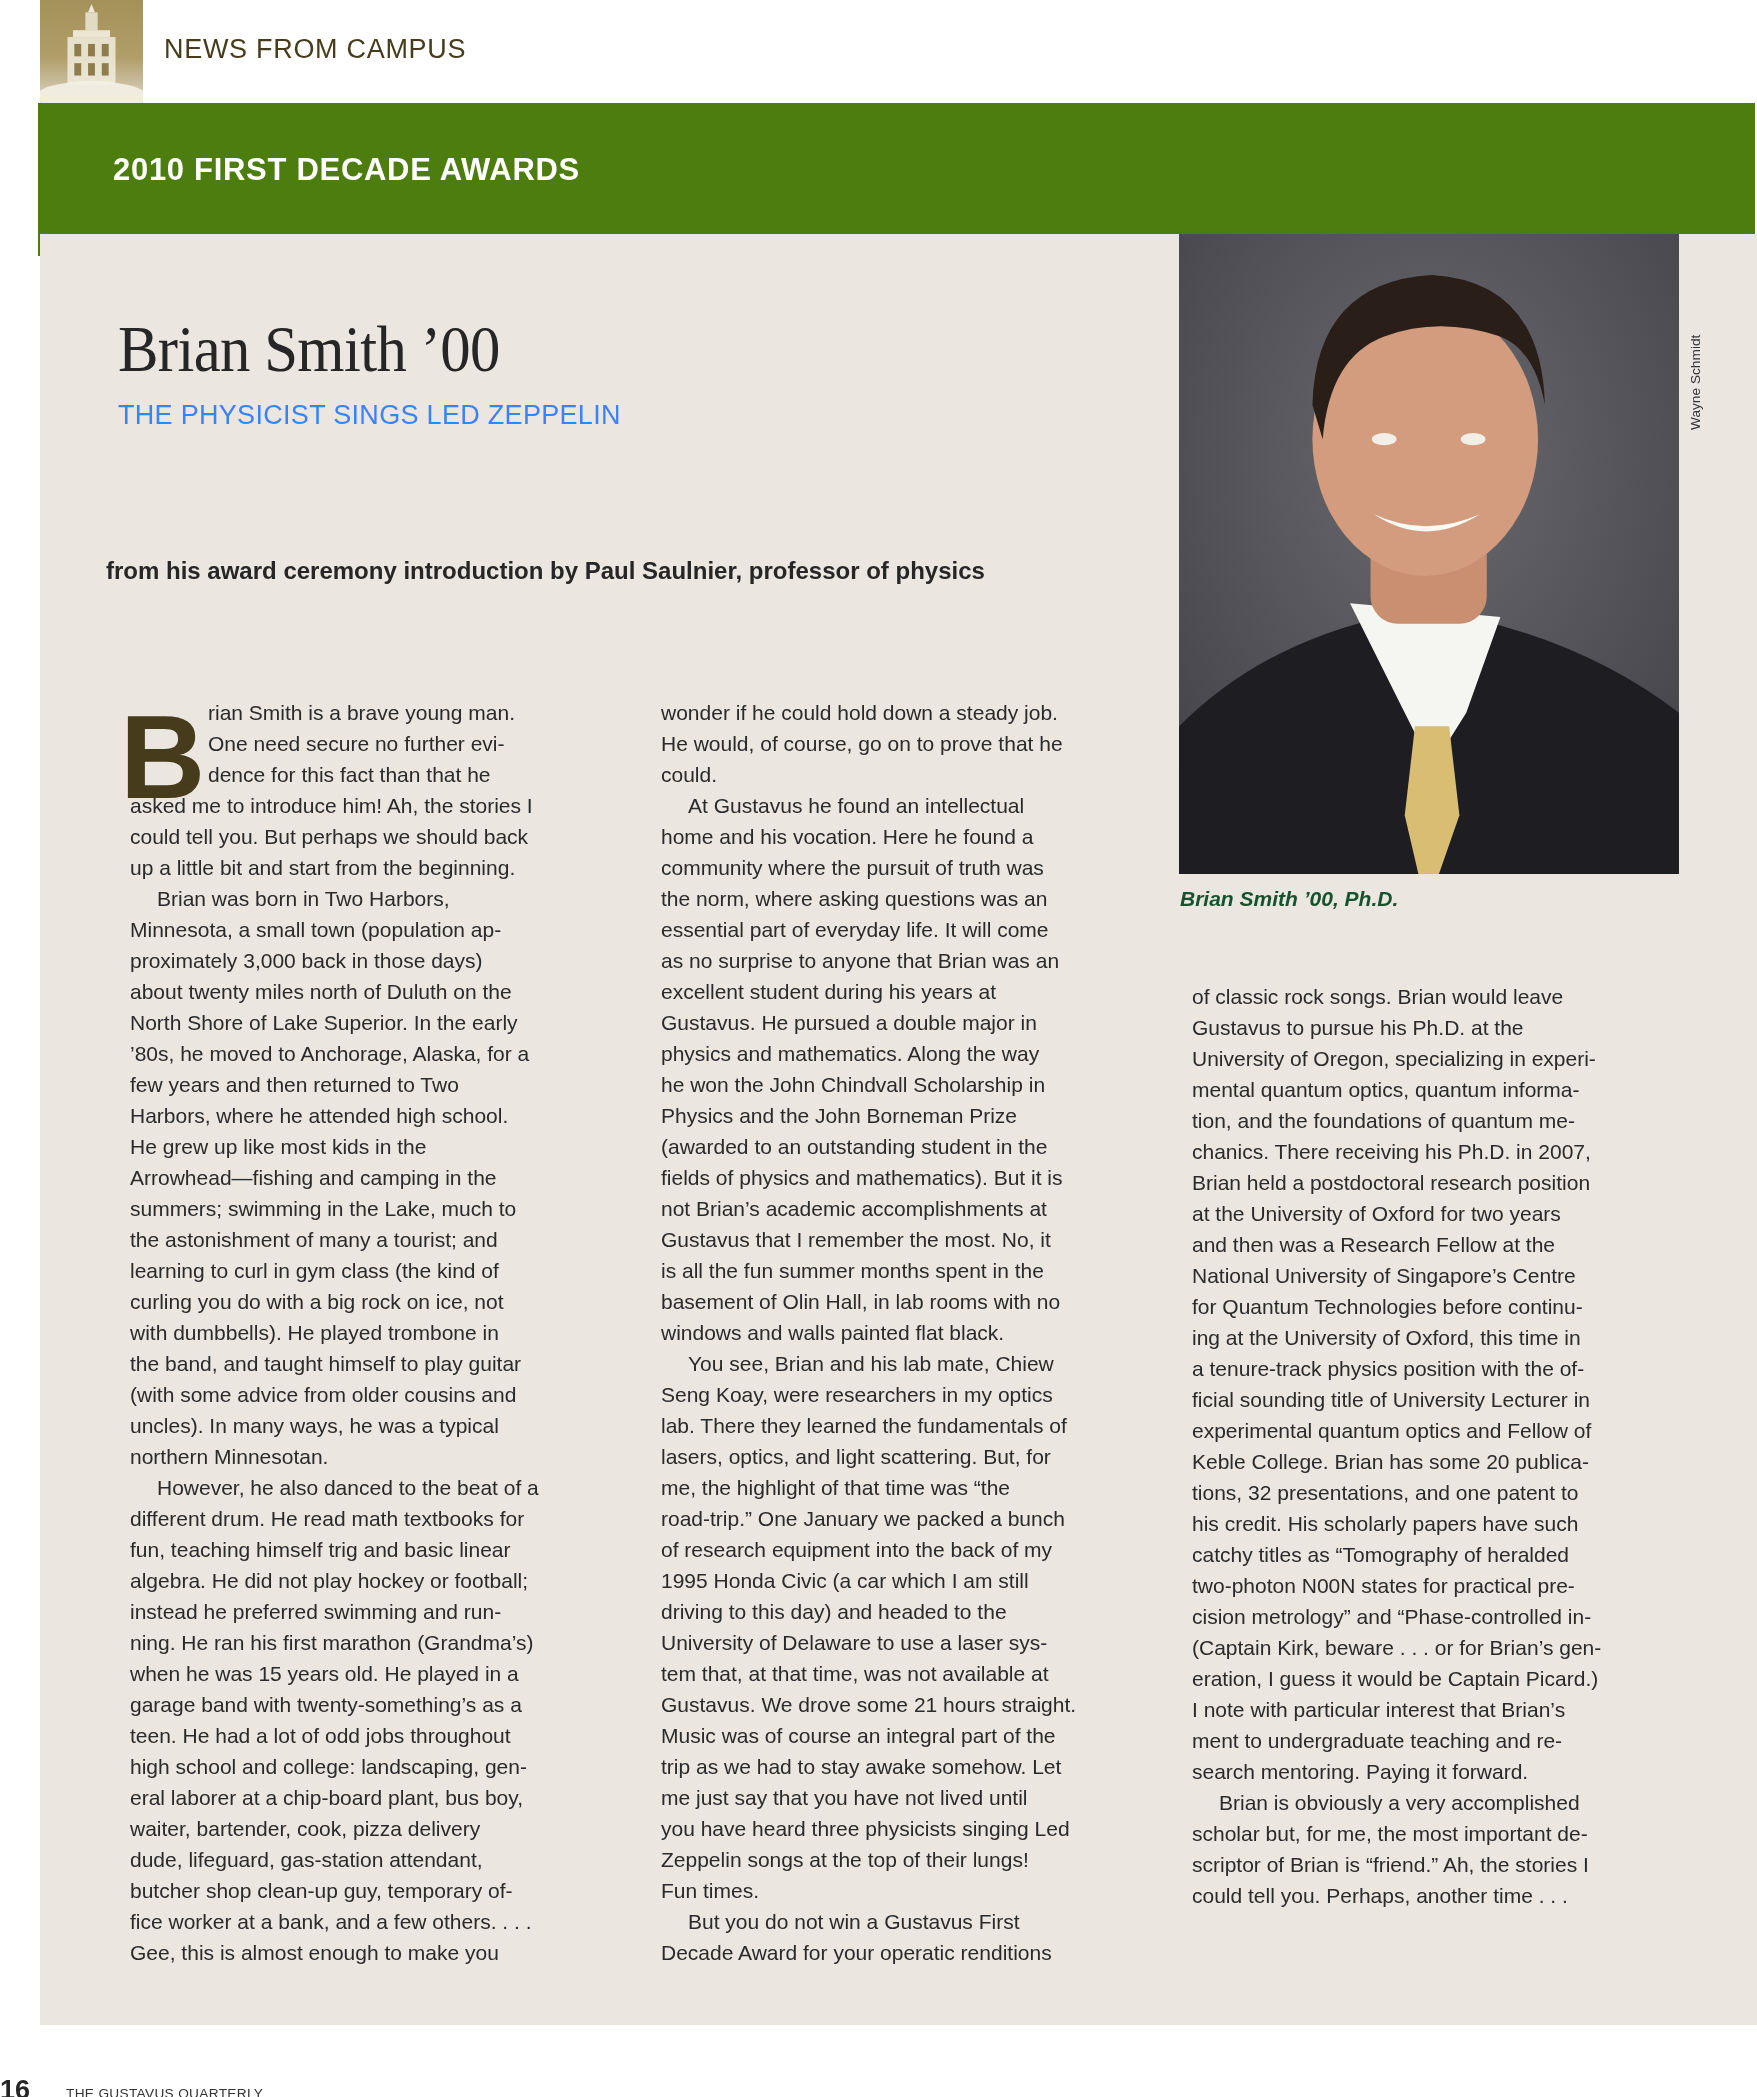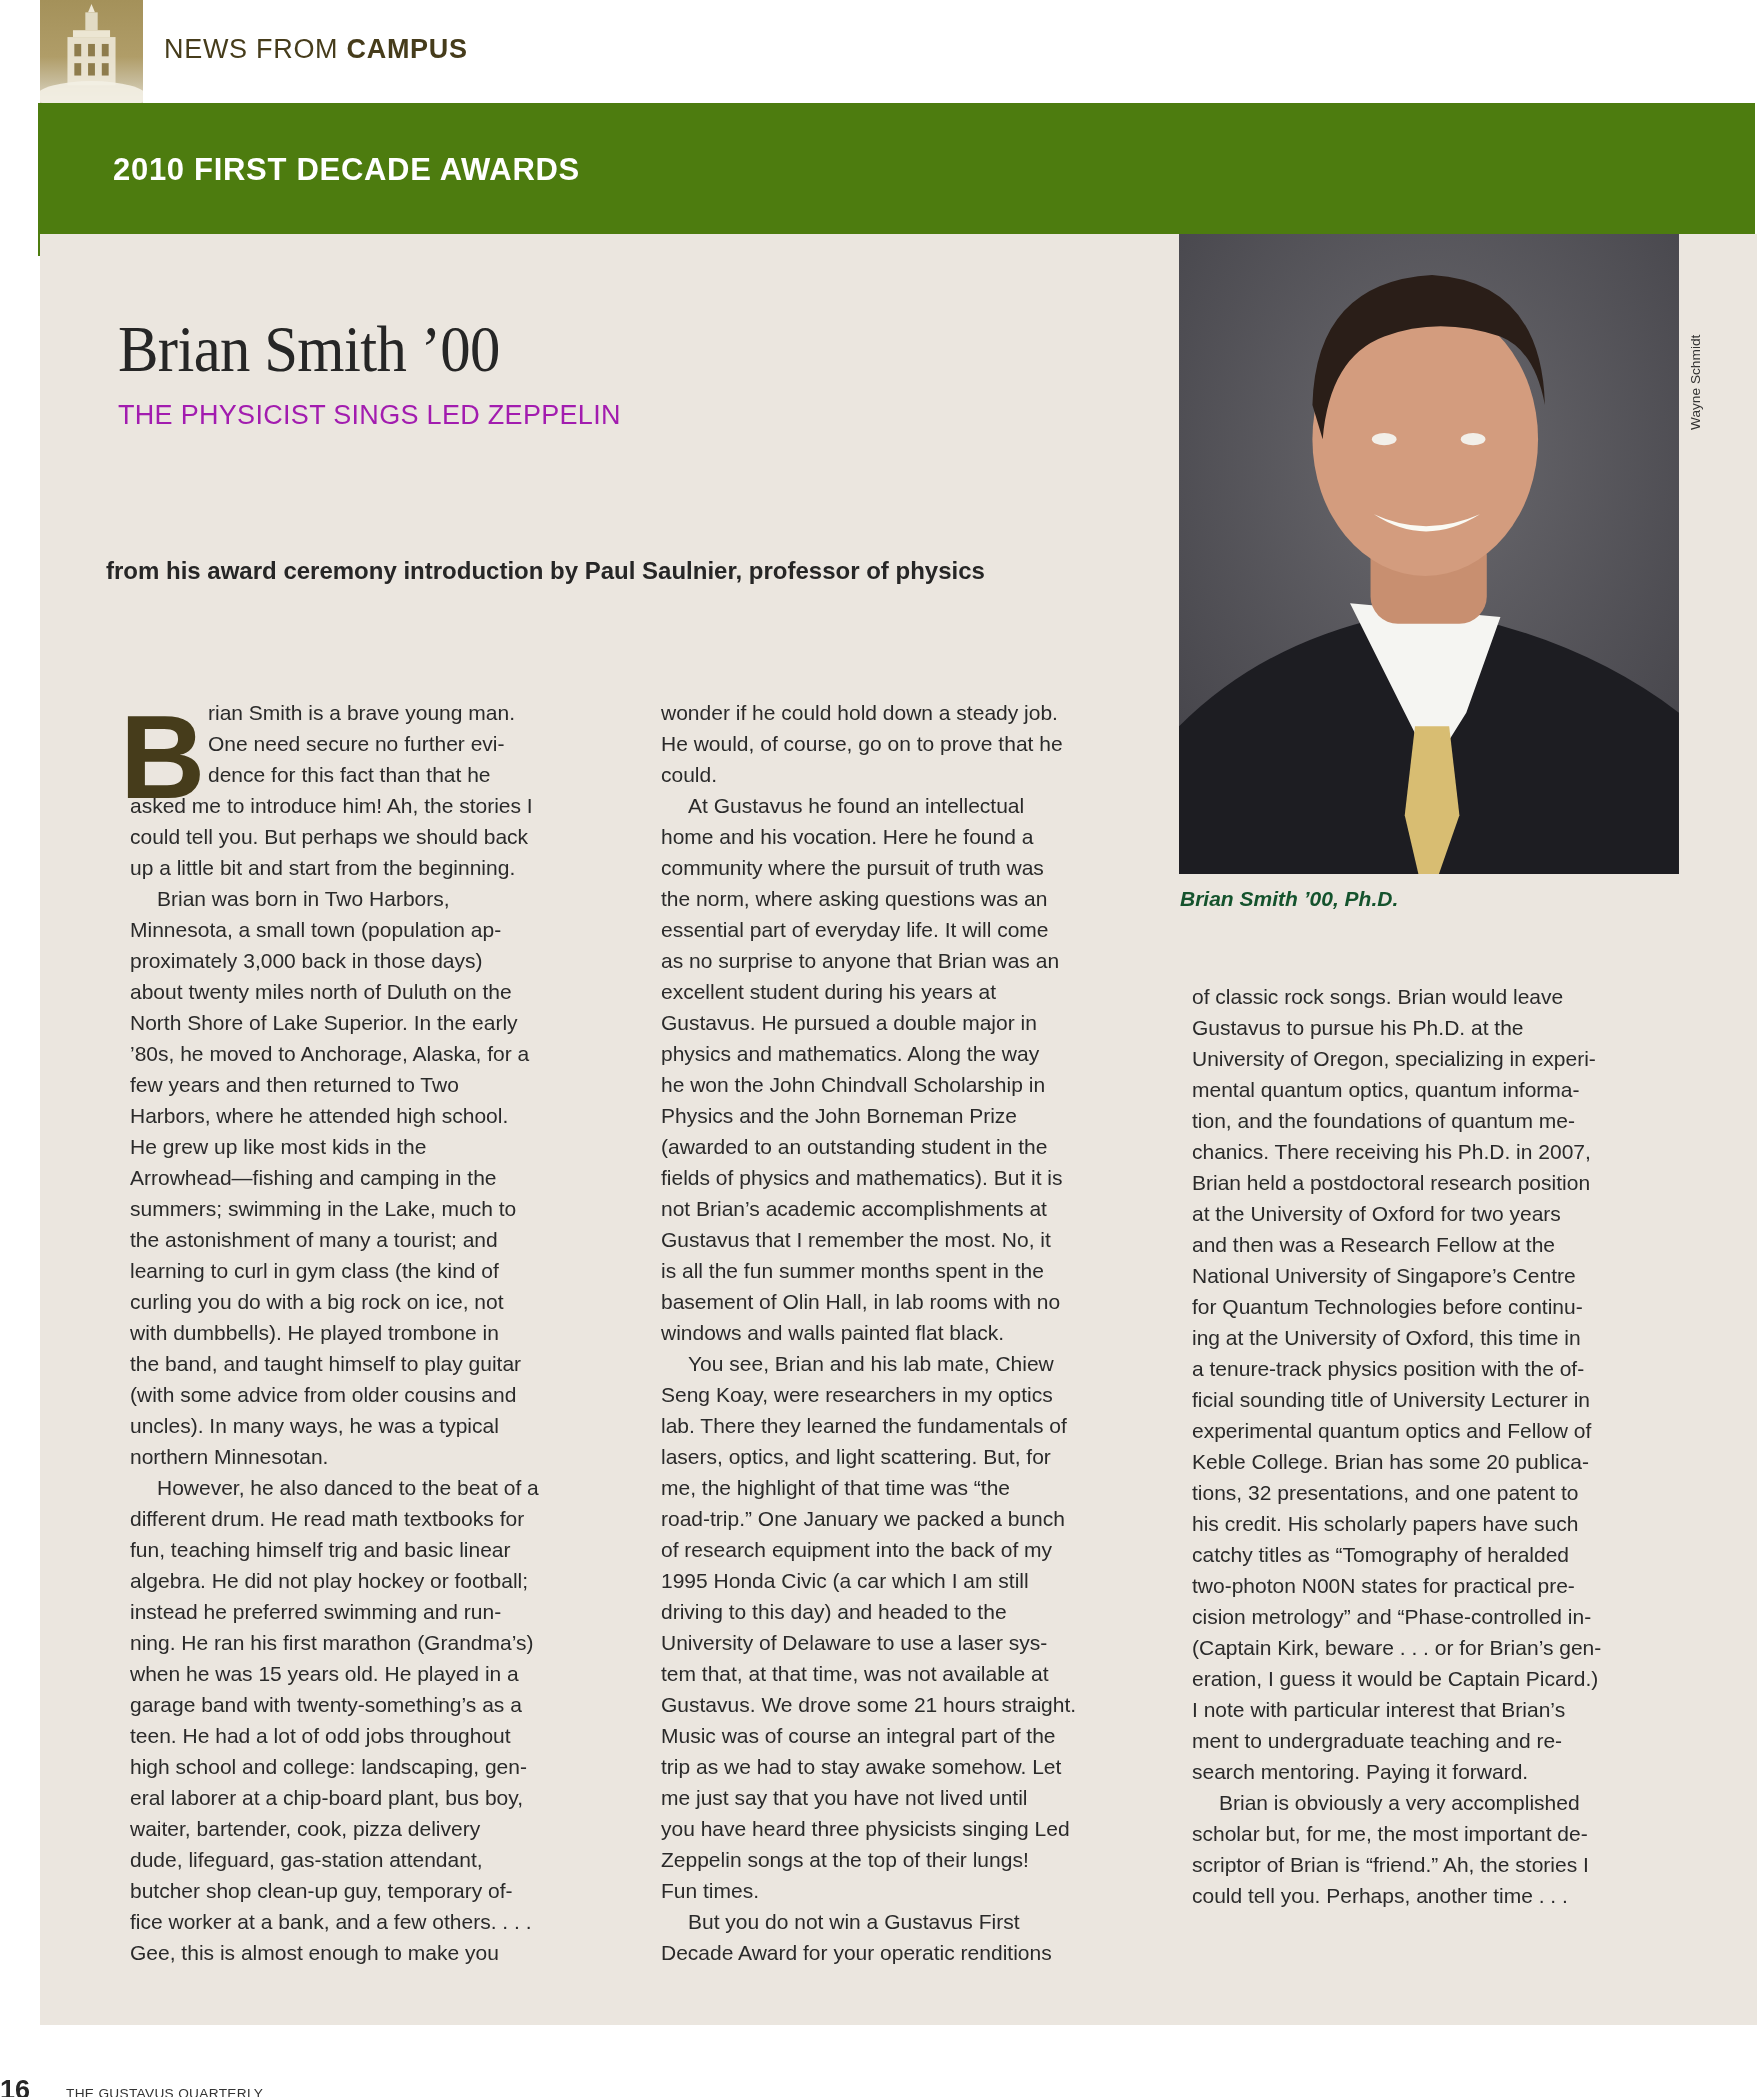--- a/index.html
+++ b/index.html
@@ -4,26 +4,26 @@
 <style>
   html, body { margin:0; padding:0; }
   body {
     width:1757px; height:2097px; position:relative; overflow:hidden;
     background:#ffffff; font-family:"Liberation Sans", sans-serif; color:#2a2a2a;
   }
   .logo { position:absolute; left:40px; top:0; width:103px; height:103px;
     background:linear-gradient(180deg,#a4915a 0%,#b09d68 55%,#c7bc9c 80%,#e2dccb 100%); overflow:hidden; }
   .logo svg { position:absolute; left:0; top:0; }
   .section-label { position:absolute; left:164px; top:34px; font-size:27px; color:#463c1b; letter-spacing:0.7px; }
-  .section-label b { font-weight:bold; }
+  .section-label b { font-weight:normal; }
   .band { position:absolute; left:38px; top:103px; width:1717px; height:153px; background:#4d7c0f; }
   .band-title { position:absolute; left:75px; top:49px; font-size:31px; font-weight:bold; color:#ffffff; letter-spacing:0.7px; }
   .content { position:absolute; left:40px; top:234px; width:1717px; height:1791px; background:#ebe6df; }
   .name { position:absolute; left:118px; top:311px; font-family:"Liberation Serif", serif; font-size:66px; color:#262626; letter-spacing:-0.7px; transform:scaleX(0.92); transform-origin:left; }
-  .subtitle { position:absolute; left:118px; top:400px; font-size:27px; color:#a21caf; letter-spacing:0.3px; }
+  .subtitle { position:absolute; left:118px; top:400px; font-size:27px; color:#3b82f6; letter-spacing:0.3px; }
   .intro { position:absolute; left:106px; top:557px; font-size:24px; font-weight:bold; color:#262626; }
   .photo { position:absolute; left:1179px; top:234px; width:500px; height:640px; background:#55545a; overflow:hidden; }
   .credit { position:absolute; left:1688px; top:321px; font-size:13.7px; color:#333; transform:rotate(-90deg); transform-origin:left top; white-space:nowrap; width:0; }
   .credit span { position:absolute; left:-109px; top:0; }
   .caption { position:absolute; left:1180px; top:887px; font-size:21px; font-weight:bold; font-style:italic; color:#14532d; }
   .col { position:absolute; width:492px; font-size:21px; line-height:31px; color:#2a2a2a;margin-left:12px; }
   .col .ln { display:block; white-space:nowrap; height:31px; }
   .col .ind { padding-left:27px; }
   .col1 { left:118px; top:697px; }
   .col2 { left:649px; top:697px; }

